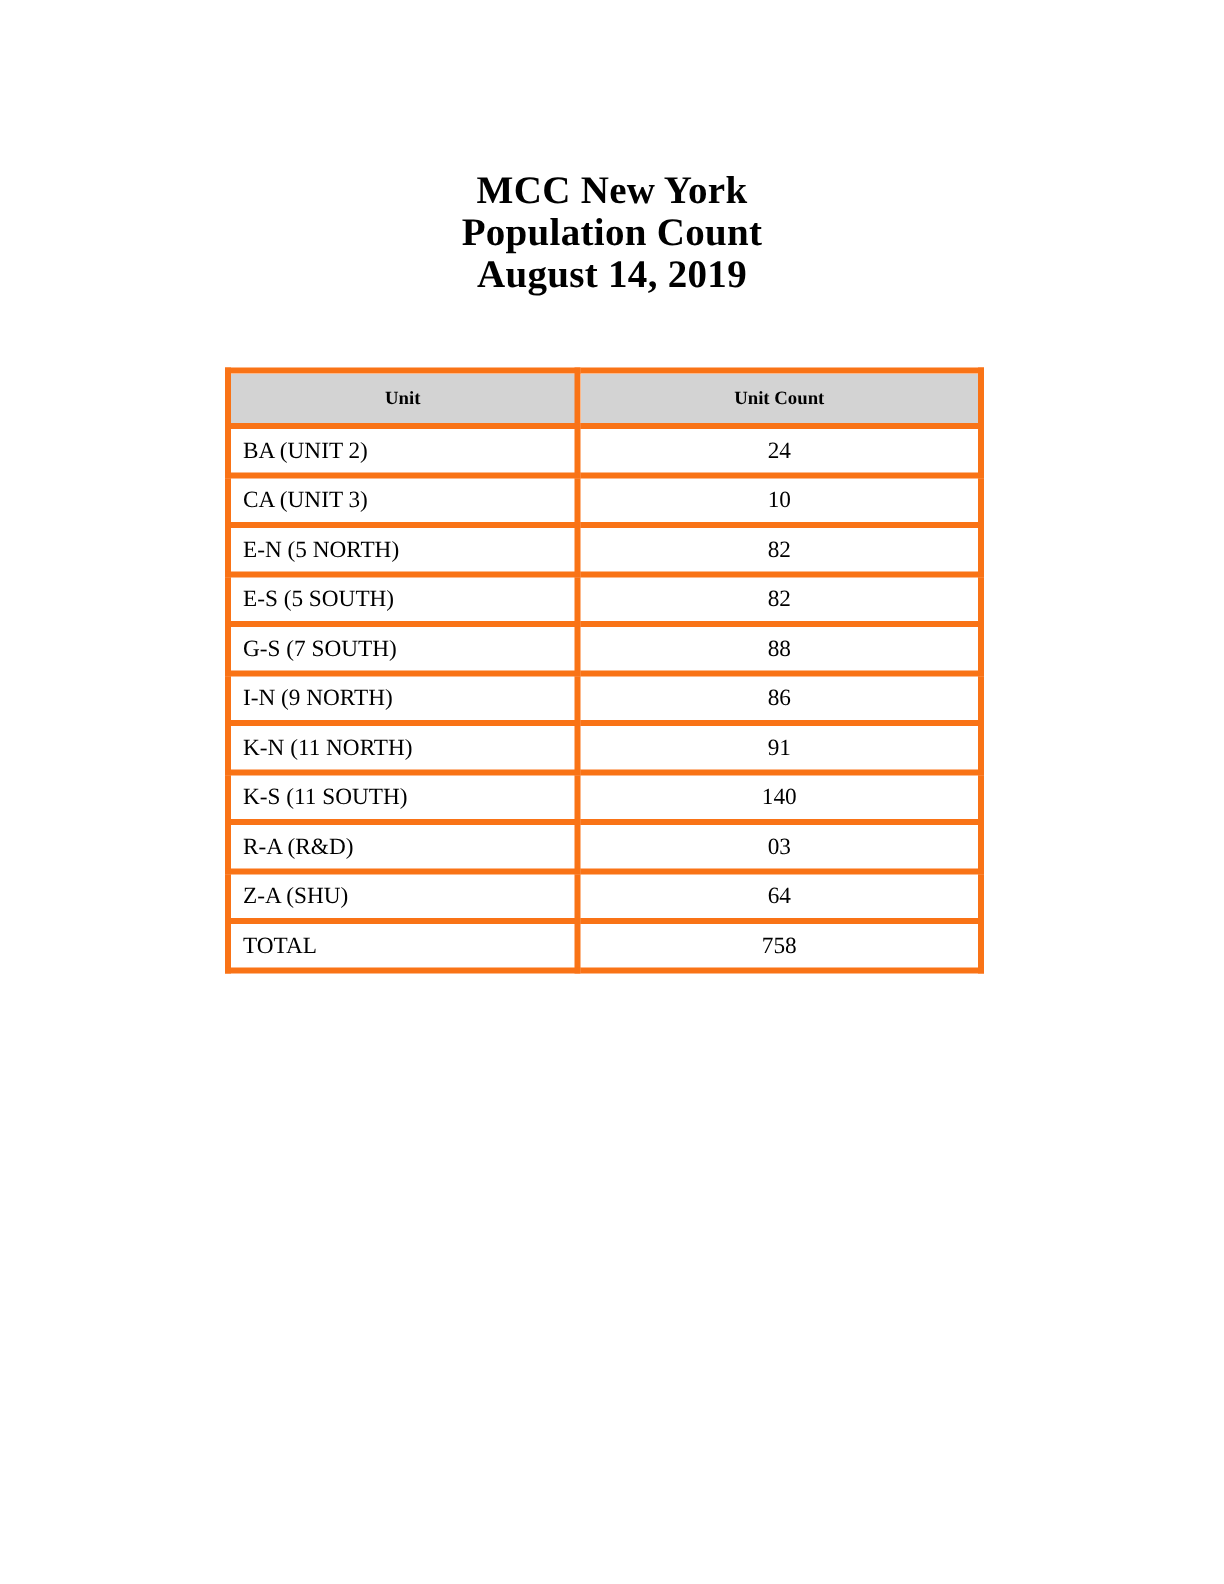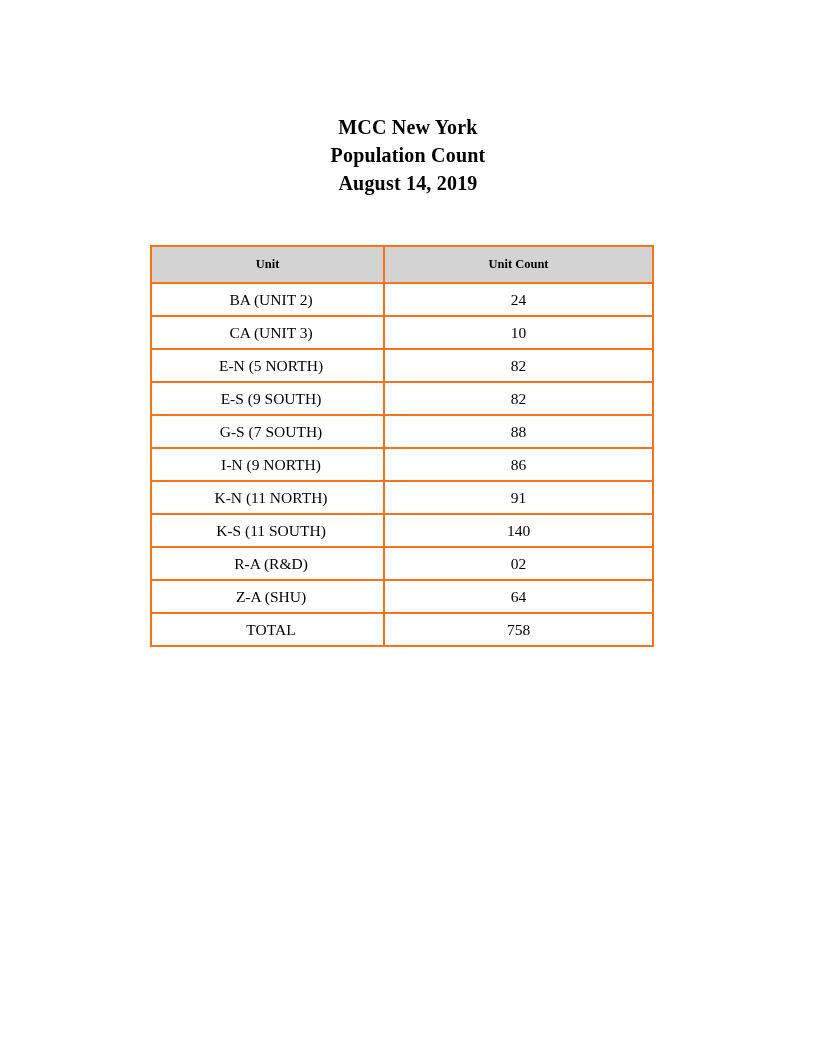--- a/index.html
+++ b/index.html
@@ -15,57 +15,57 @@
   }
   .title-block {
     position: absolute;
     top: 113px;
     left: 0;
     width: 816px;
     text-align: center;
   }
   .title-line {
     font-weight: bold;
-    font-size: 20px;
+    font-size: 26px;
     line-height: 28px;
     letter-spacing: 0.2px;
   }
   .table-wrap {
     position: absolute;
     top: 245px;
     left: 150px;
   }
   table.pop-table {
     border-collapse: collapse;
     width: 502px;
     table-layout: fixed;
   }
   table.pop-table col.col-unit  { width: 233px; }
   table.pop-table col.col-count { width: 269px; }
   table.pop-table th,
   table.pop-table td {
-    border: 2px solid #f97316;
+    border: 4px solid #f97316;
     overflow: hidden;
     white-space: nowrap;
   }
   table.pop-table thead th {
     background: #d3d3d3;
     height: 37px;
     font-size: 12.5px;
     font-weight: bold;
     text-align: center;
     vertical-align: middle;
   }
   table.pop-table tbody td {
     height: 33px;
     font-size: 15.5px;
     vertical-align: middle;
   }
   td.unit-cell {
-    text-align: center;
+    text-align: left;
     padding-left: 8px;
   }
   td.count-cell {
     text-align: center;
   }
 </style>
 </head>
 <body>
 
 <div class="page">
@@ -95,42 +95,42 @@
           </tr>
           <tr>
             <td class="unit-cell">CA (UNIT 3)</td>
             <td class="count-cell">10</td>
           </tr>
           <tr>
             <td class="unit-cell">E-N (5 NORTH)</td>
             <td class="count-cell">82</td>
           </tr>
           <tr>
-            <td class="unit-cell">E-S (9 SOUTH)</td>
+            <td class="unit-cell">E-S (5 SOUTH)</td>
             <td class="count-cell">82</td>
           </tr>
           <tr>
             <td class="unit-cell">G-S (7 SOUTH)</td>
             <td class="count-cell">88</td>
           </tr>
           <tr>
             <td class="unit-cell">I-N (9 NORTH)</td>
             <td class="count-cell">86</td>
           </tr>
           <tr>
             <td class="unit-cell">K-N (11 NORTH)</td>
             <td class="count-cell">91</td>
           </tr>
           <tr>
             <td class="unit-cell">K-S (11 SOUTH)</td>
             <td class="count-cell">140</td>
           </tr>
           <tr>
             <td class="unit-cell">R-A (R&amp;D)</td>
-            <td class="count-cell">02</td>
+            <td class="count-cell">03</td>
           </tr>
           <tr>
             <td class="unit-cell">Z-A  (SHU)</td>
             <td class="count-cell">64</td>
           </tr>
           <tr>
             <td class="unit-cell">TOTAL</td>
             <td class="count-cell">758</td>
           </tr>
         </tbody>

